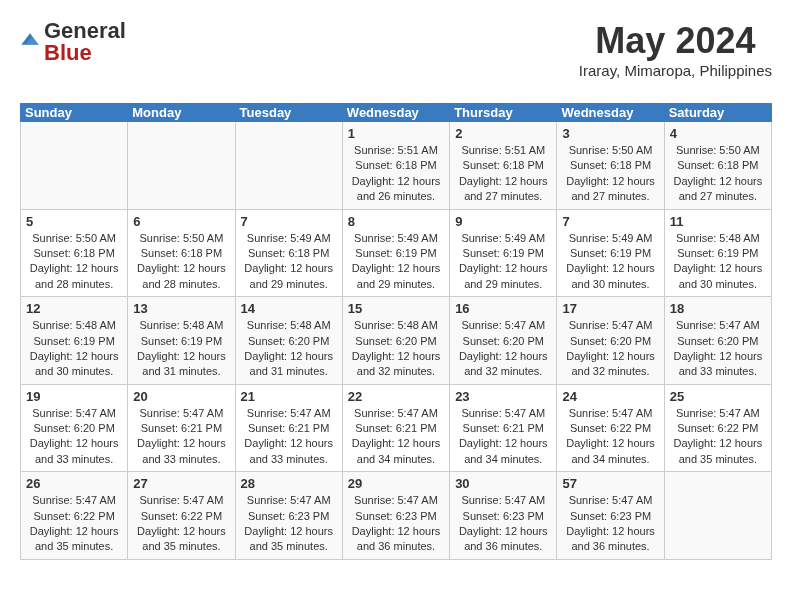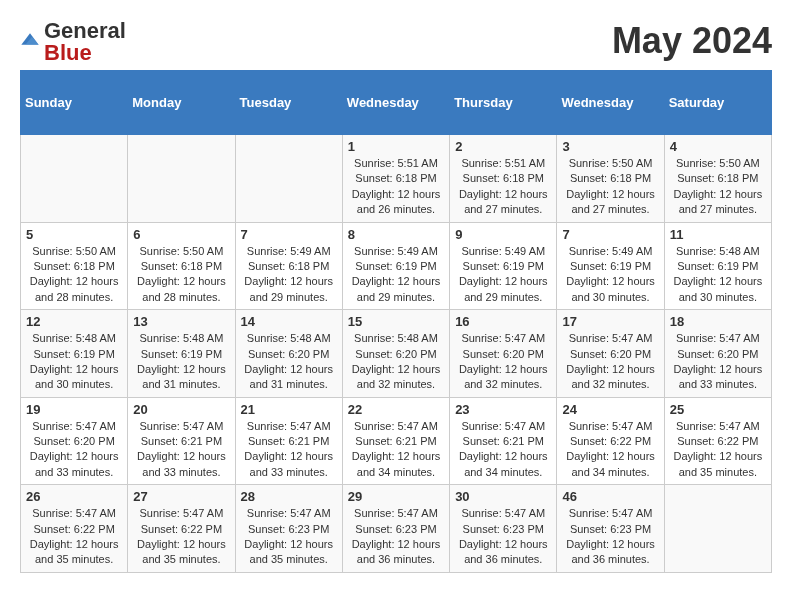--- a/index.html
+++ b/index.html
@@ -7,21 +7,21 @@
       font-family: Arial, sans-serif;
       background: #fff;
       width: 792px;
       min-height: 612px;
       padding: 20px;
     }
     .header {
       display: flex;
       justify-content: space-between;
       align-items: flex-start;
-      margin-bottom: 6px;
+      margin-bottom: 24px;
     }
     .logo {
       display: flex;
       align-items: center;
       gap: 4px;
     }
     .logo-text-general {
       font-size: 22px;
       font-weight: bold;
       color: #333;
@@ -50,21 +50,21 @@
       color: #333;
     }
     table {
       width: 100%;
       border-collapse: collapse;
       font-size: 11px;
     }
     thead tr th {
       background-color: #3a7abf;
       color: #fff;
-      padding: 24px 4px;
+      padding: 1px 4px;
       text-align: left;
       font-size: 13px;
       font-weight: bold;
       border: 1px solid #3a7abf;
     }
     tbody tr td {
       border: 1px solid #ccc;
       vertical-align: top;
       padding: 4px 5px;
       height: 80px;
@@ -105,20 +105,21 @@
         <polygon points="8,22 18,10 28,22" fill="#5a9ad5" opacity="0.6"></polygon>
       </svg>
     </div>
     <div>
       <div class="logo-text-general">General</div>
       <div class="logo-text-blue">Blue</div>
     </div>
   </div>
   <div class="title-block">
     <div class="month-title">May 2024</div>
+    <div class="location">Iraray, Mimaropa, Philippines</div>
   </div>
 </div>
 
 <table>
   <thead>
     <tr>
     <th>Sunday</th>
         <th>Monday</th>
         <th>Tuesday</th>
         <th>Wednesday</th>
@@ -314,21 +315,21 @@
 Sunset: 6:23 PM
 Daylight: 12 hours and 36 minutes.</div>
         </td>
         <td>
           <span class="day-number">30</span>
           <div class="day-info">Sunrise: 5:47 AM
 Sunset: 6:23 PM
 Daylight: 12 hours and 36 minutes.</div>
         </td>
         <td>
-          <span class="day-number">46</span>
+          <span class="day-number">57</span>
           <div class="day-info">Sunrise: 5:47 AM
 Sunset: 6:23 PM
 Daylight: 12 hours and 36 minutes.</div>
         </td>
         <td class="empty"></td>
       </tr>
     </tbody>
 </table>
 
 </body></html>

